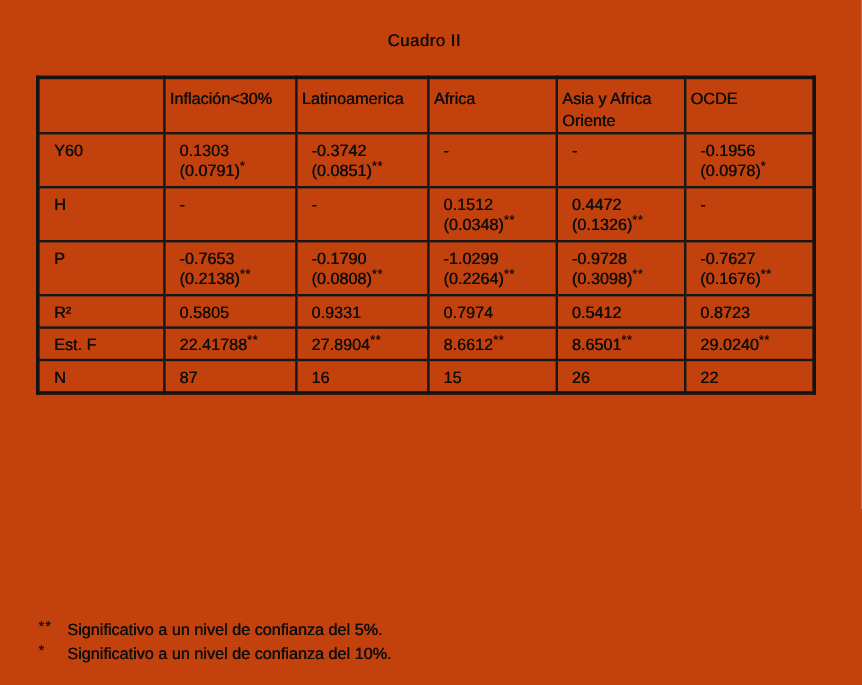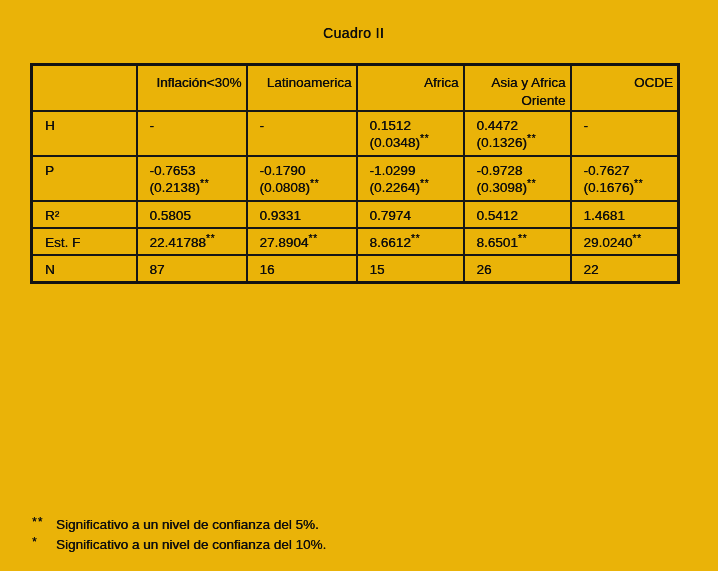--- a/index.html
+++ b/index.html
@@ -4,21 +4,21 @@
 <style>
   html,body{margin:0;padding:0;}
   body{
     width:718px;height:571px;
     background:#ffffff;
     font-family:"Liberation Sans",sans-serif;
     color:#0e0e0e;
   }
   .page{
     position:relative;width:718px;height:571px;
-    background:#eab308;overflow:hidden;
+    background:#c2410c;overflow:hidden;
     
     text-shadow:0.35px 0 0 currentColor;
   }
   .doc-title{
     position:absolute;top:25px;left:30px;width:647px;
     text-align:center;font-size:14px;letter-spacing:0.4px;
   }
   table.results{
     position:absolute;top:63px;left:30px;width:647px;
     border-collapse:collapse;table-layout:fixed;
@@ -27,21 +27,21 @@
   }
   table.results th, table.results td{
     border:2px solid #161616;
     box-sizing:border-box;
     vertical-align:top;
     line-height:1.32;
     overflow:hidden;
   }
   table.results th{
     font-weight:normal;
-    text-align:right;
+    text-align:left;
     height:43px;
     padding:8px 4px 0 4px;
   }
   table.results td{
     text-align:left;
     padding:5px 6px 0 12px;
   }
   tr.tall td{height:45px;}
   tr.short td{height:27px;}
   tr.rowN td{height:28px;}
@@ -80,20 +80,28 @@
           <th></th>
           <th>Inflación&lt;30%</th>
           <th>Latinoamerica</th>
           <th>Africa</th>
           <th>Asia y Africa Oriente</th>
           <th>OCDE</th>
         </tr>
       </thead>
     <tbody>
         <tr class="tall">
+          <td class="rowlabel">Y60</td>
+          <td>0.1303<br>(0.0791)<sup>*</sup></td>
+          <td>-0.3742<br>(0.0851)<sup>**</sup></td>
+          <td>-</td>
+          <td>-</td>
+          <td>-0.1956<br>(0.0978)<sup>*</sup></td>
+        </tr>
+        <tr class="tall">
           <td class="rowlabel">H</td>
           <td>-</td>
           <td>-</td>
           <td>0.1512<br>(0.0348)<sup>**</sup></td>
           <td>0.4472<br>(0.1326)<sup>**</sup></td>
           <td>-</td>
         </tr>
         <tr class="tall">
           <td class="rowlabel">P</td>
           <td>-0.7653<br>(0.2138)<sup>**</sup></td>
@@ -101,21 +109,21 @@
           <td>-1.0299<br>(0.2264)<sup>**</sup></td>
           <td>-0.9728<br>(0.3098)<sup>**</sup></td>
           <td>-0.7627<br>(0.1676)<sup>**</sup></td>
         </tr>
         <tr class="short">
           <td class="rowlabel">R²</td>
           <td>0.5805</td>
           <td>0.9331</td>
           <td>0.7974</td>
           <td>0.5412</td>
-          <td>1.4681</td>
+          <td>0.8723</td>
         </tr>
         <tr class="short">
           <td class="rowlabel">Est. F</td>
           <td>22.41788<sup>**</sup></td>
           <td>27.8904<sup>**</sup></td>
           <td>8.6612<sup>**</sup></td>
           <td>8.6501<sup>**</sup></td>
           <td>29.0240<sup>**</sup></td>
         </tr>
         <tr class="short rowN">

